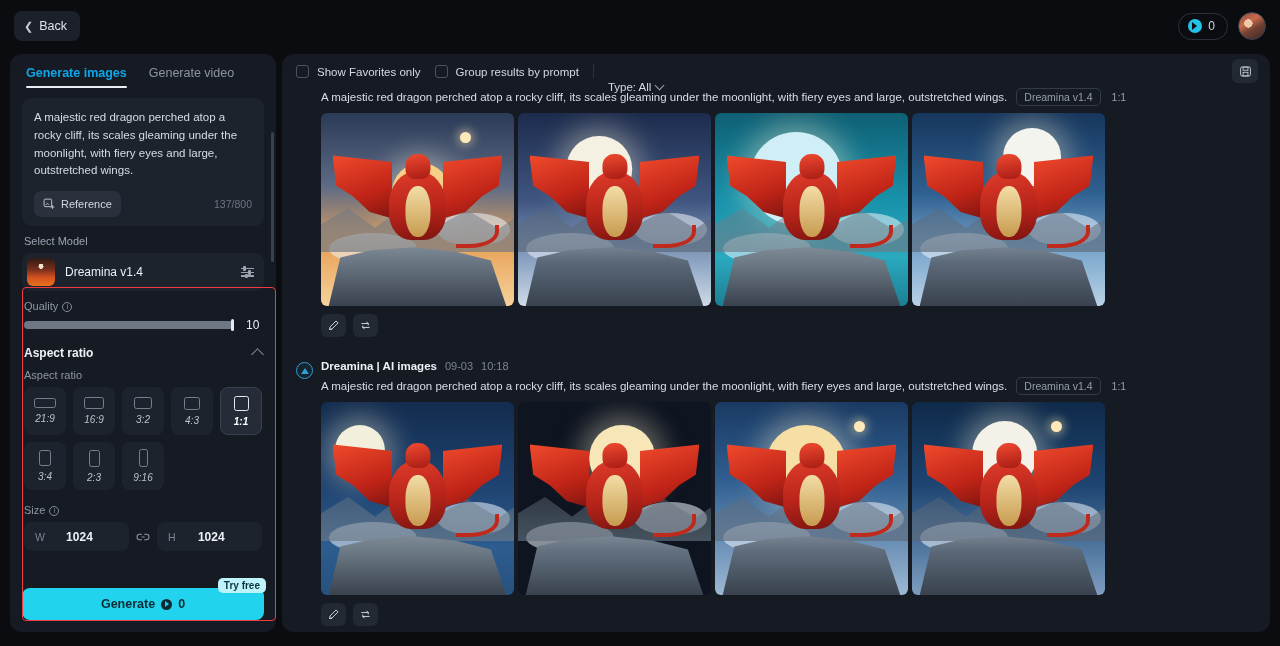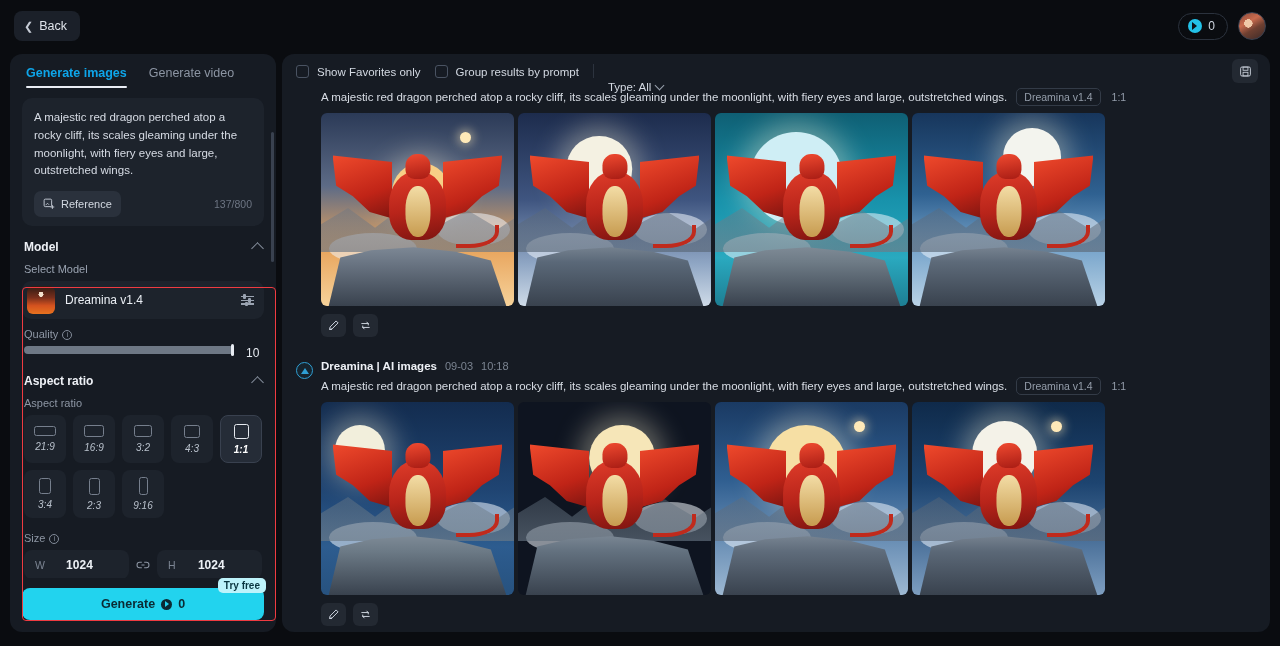--- a/index.html
+++ b/index.html
@@ -140,21 +140,21 @@
   .slider-icon i:nth-child(2)::after { left: 7px; }
   .slider-icon i:nth-child(3)::after { left: 4px; }
 
   .info-i {
     display: inline-flex; align-items: center; justify-content: center;
     width: 10px; height: 10px; border: 1px solid #828b99; border-radius: 50%;
     font-size: 7.5px; color: #828b99; margin-left: 4px; font-style: normal;
     vertical-align: 1px;
   }
 
-  .quality-row { display: flex; gap: 12px; margin: 2px 2px 0 2px; }
+  .quality-row { display: flex; align-items: center; gap: 12px; margin: 2px 2px 0 2px; }
   .track {
     flex: 1; height: 8px; border-radius: 5px; background: #6e7885;
     position: relative; cursor: pointer;
   }
   .track-knob {
     position: absolute; right: 0; top: -2px; width: 3px; height: 12px;
     background: #e8ecf2; border-radius: 2px;
   }
   .quality-val { font-size: 12px; color: #e7ebf1; min-width: 16px; }
 
@@ -376,24 +376,20 @@
               <rect x="1.5" y="1.5" width="10" height="10" rx="1.6" fill="none" stroke="#cdd4de" stroke-width="1.2"></rect>
               <path d="M3.5 9.5L6 7l2 2" fill="none" stroke="#cdd4de" stroke-width="1.1"></path>
               <path d="M12.5 9.5v5M10 12h5" stroke="#cdd4de" stroke-width="1.2"></path>
             </svg>
             <span>Reference</span>
           </div>
           <div class="counter">137/800</div>
         </div>
       </div>
 
-      <div class="section-head">
-        <span class="section-title">Model</span>
-        <span class="chev-up"></span>
-      </div>
 
       <div class="field-label strongish">Select Model</div>
 
       <div class="model-row">
         <div class="model-thumb"></div>
         <div class="model-name">Dreamina v1.4</div>
         <div class="slider-icon">
             <i></i>
             <i></i>
             <i></i>

